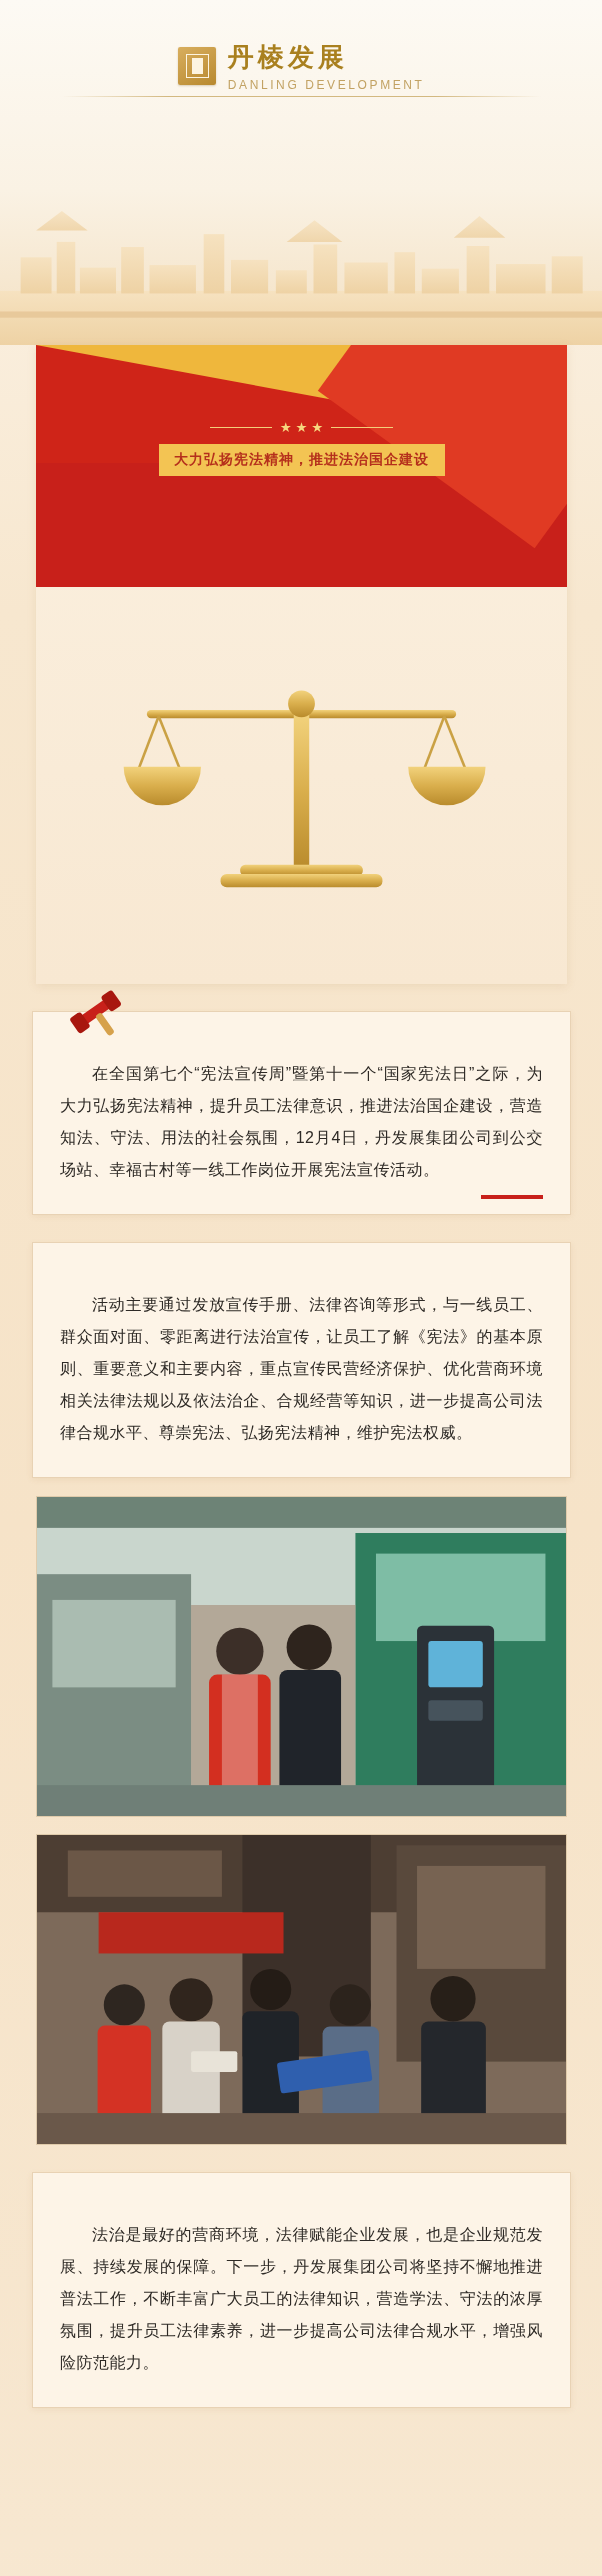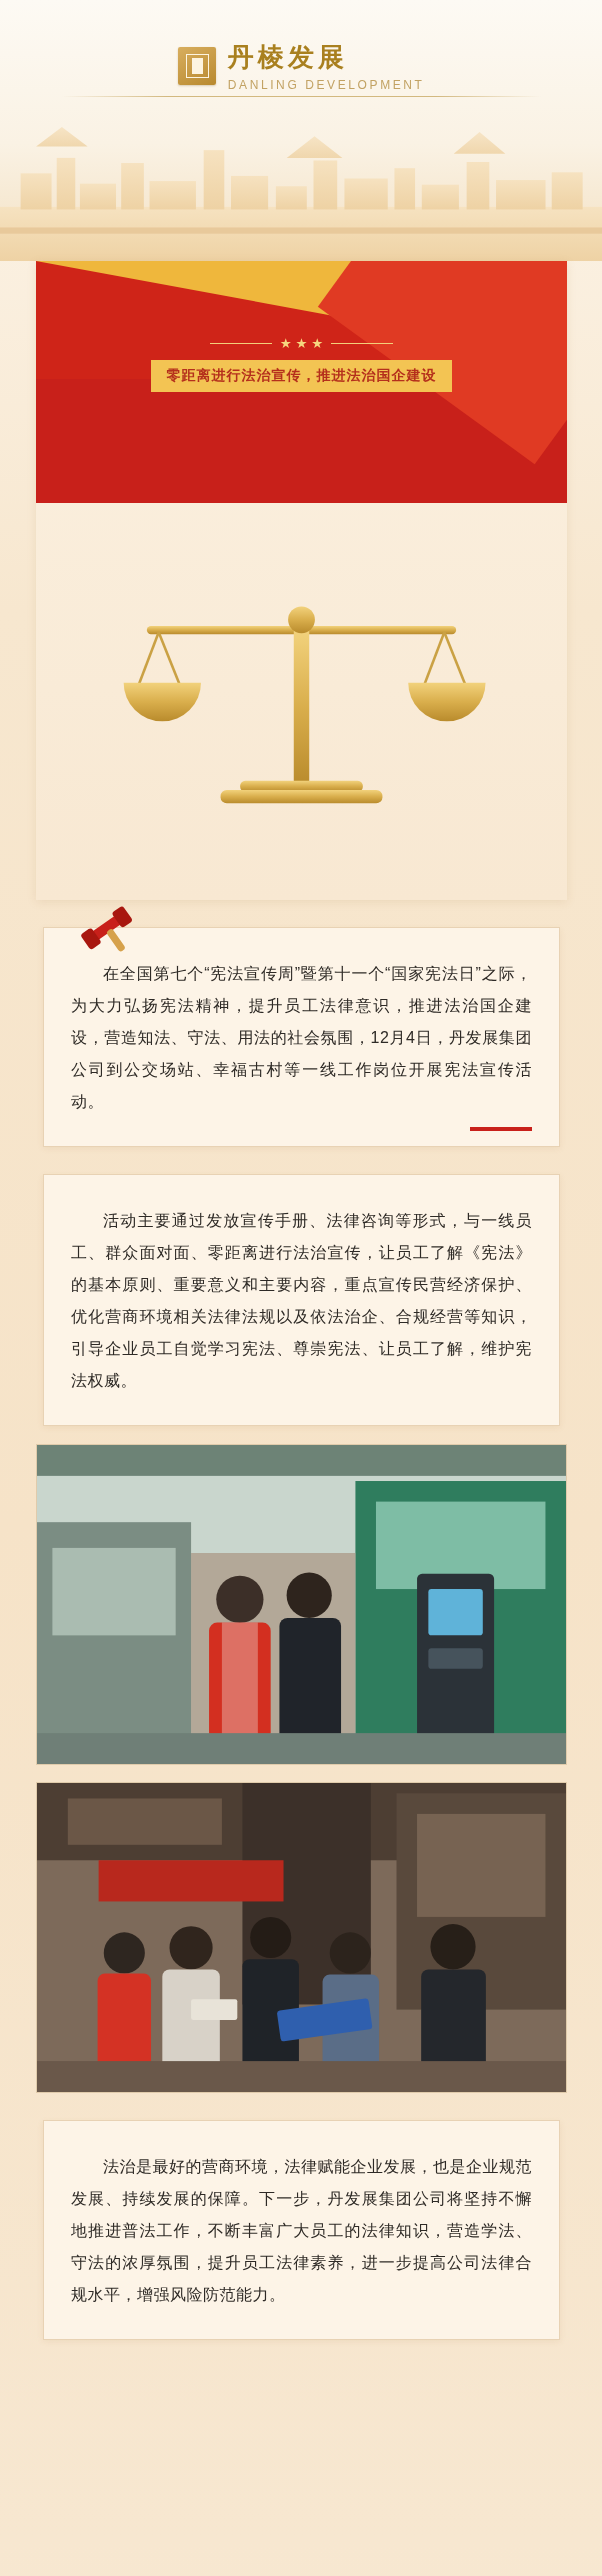--- a/index.html
+++ b/index.html
@@ -15,21 +15,21 @@
     width: 603px;
     height: 3388px;
     margin: 0 auto;
     background: linear-gradient(180deg, #fdf6ec 0%, #f7e7cf 18%, #f6e3c8 45%, #f7e7d0 75%, #f9eedd 100%);
     overflow: hidden;
   }
 
   
   .header {
     position: relative;
-    height: 261px;
+    height: 345px;
     background: linear-gradient(180deg, #fdfaf4 0%, #faf2e4 55%, #f3e0c2 100%);
     overflow: hidden;
   }
   .brand {
     position: absolute;
     top: 40px;
     left: 0;
     right: 0;
     display: flex;
     align-items: center;
@@ -166,25 +166,25 @@
   }
   .scale-area {
     position: absolute;
     left: 0; right: 0;
     top: 268px;
     height: 361px;
   }
   
   .card {
     position: relative;
-    margin: 27px 43px 0;
+    margin: 27px 32px 0;
     background: #fdf4e7;
     border: 0.5px solid #e8d2b4;
     box-shadow: 0 1.5px 6.2px rgba(160, 110, 50, .10);
-    padding: 30px 27px 28px;
+    padding: 46px 27px 28px;
     box-sizing: border-box;
   }
   .card p {
     margin: 0;
     font-size: 16px;
     line-height: 2.0;
     color: #2e2a26;
     text-align: justify;
     text-indent: 32px;
     letter-spacing: 0.5px;
@@ -266,21 +266,21 @@
   <div class="hero">
     <div class="hero-top">
       <div class="hero-band"></div>
       <div class="hero-inner">
         <div class="stars">
           <span class="line"></span>
           <span class="star">★ ★ ★</span>
           <span class="line"></span>
         </div>
         <div class="hero-sub-wrap">
-          <div class="hero-sub">零距离进行法治宣传，推进法治国企建设</div>
+          <div class="hero-sub">大力弘扬宪法精神，推进法治国企建设</div>
         </div>
       </div>
     </div>
 
     <div class="scale-area">
       <svg viewBox="0 0 1030 700" preserveAspectRatio="xMidYMid meet" style="width:100%;height:100%">
         <defs>
           <linearGradient id="gold" x1="0" y1="0" x2="0" y2="1">
             <stop offset="0%" stop-color="#f2d27c"></stop>
             <stop offset="50%" stop-color="#d9ae4c"></stop>
@@ -314,21 +314,21 @@
         <rect x="10" y="44" width="26" height="36" rx="6" fill="#a8170f"></rect>
         <rect x="84" y="44" width="26" height="36" rx="6" fill="#a8170f"></rect>
         <rect x="54" y="68" width="14" height="48" rx="6" fill="#d6a14b"></rect>
       </g>
     </svg>
     <p>在全国第七个“宪法宣传周”暨第十一个“国家宪法日”之际，为大力弘扬宪法精神，提升员工法律意识，推进法治国企建设，营造知法、守法、用法的社会氛围，12月4日，丹发展集团公司到公交场站、幸福古村等一线工作岗位开展宪法宣传活动。</p>
     <div class="accent-bar"></div>
   </div>
 
   <div class="card">
-    <p>活动主要通过发放宣传手册、法律咨询等形式，与一线员工、群众面对面、零距离进行法治宣传，让员工了解《宪法》的基本原则、重要意义和主要内容，重点宣传民营经济保护、优化营商环境相关法律法规以及依法治企、合规经营等知识，引导企业员工自觉学习宪法、尊崇宪法、让员工了解，维护宪法权威。</p>
+    <p>活动主要通过发放宣传手册、法律咨询等形式，与一线员工、群众面对面、零距离进行法治宣传，让员工了解《宪法》的基本原则、重要意义和主要内容，重点宣传民营经济保护、优化营商环境相关法律法规以及依法治企、合规经营等知识，进一步提高公司法律合规水平、尊崇宪法、弘扬宪法精神，维护宪法权威。</p>
   </div>
 
   <div class="photo">
     <svg viewBox="0 0 1030 620" preserveAspectRatio="none">
       <rect width="1030" height="620" fill="#9fb4a6"></rect>
       <rect x="0" y="0" width="1030" height="210" fill="#c9d6cd"></rect>
       <rect x="0" y="0" width="1030" height="60" fill="#6d8376"></rect>
       <rect x="620" y="70" width="410" height="550" fill="#2f7d5e"></rect>
       <rect x="660" y="110" width="330" height="170" fill="#9fd9c3" opacity="0.7"></rect>
       <rect x="0" y="150" width="300" height="470" fill="#7b8d83"></rect>

